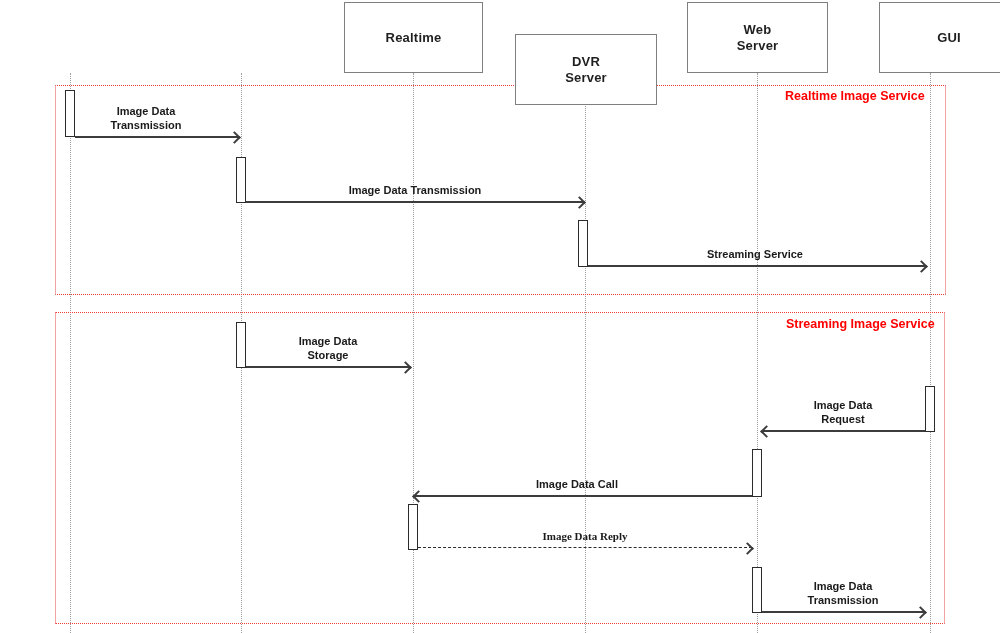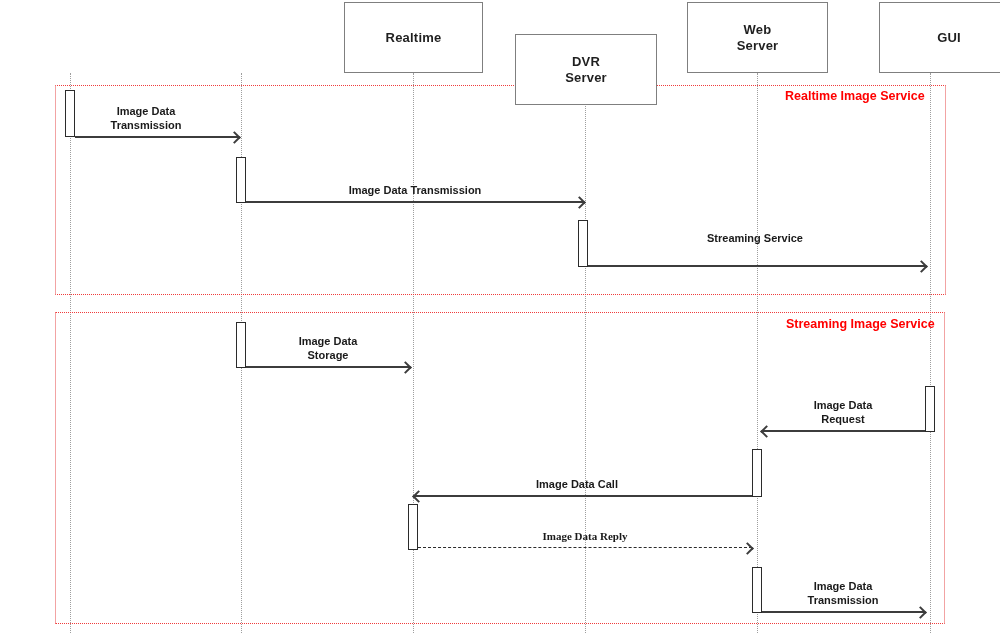--- a/index.html
+++ b/index.html
@@ -98,21 +98,21 @@
   <span class="ah ah-right" style="left:230px;top:133px;"></span>
   <div class="mlabel" style="left:81px;top:104px;width:130px;">Image Data
 Transmission</div>
 
   <div class="mline" style="left:246px;top:201px;width:338px;"></div>
   <span class="ah ah-right" style="left:575px;top:198px;"></span>
   <div class="mlabel" style="left:335px;top:183px;width:160px;">Image Data Transmission</div>
 
   <div class="mline" style="left:588px;top:265px;width:338px;"></div>
   <span class="ah ah-right" style="left:917px;top:262px;"></span>
-  <div class="mlabel" style="left:675px;top:231px;width:160px;">Streaming Service</div>
+  <div class="mlabel" style="left:675px;top:247px;width:160px;">Streaming Service</div>
 
   <div class="mline" style="left:246px;top:366px;width:164px;"></div>
   <span class="ah ah-right" style="left:401px;top:363px;"></span>
   <div class="mlabel" style="left:263px;top:334px;width:130px;">Image Data
 Storage</div>
 
   <div class="mline" style="left:763px;top:430px;width:162px;"></div>
   <span class="ah ah-left" style="left:762px;top:427px;"></span>
   <div class="mlabel" style="left:778px;top:398px;width:130px;">Image Data
 Request</div>

